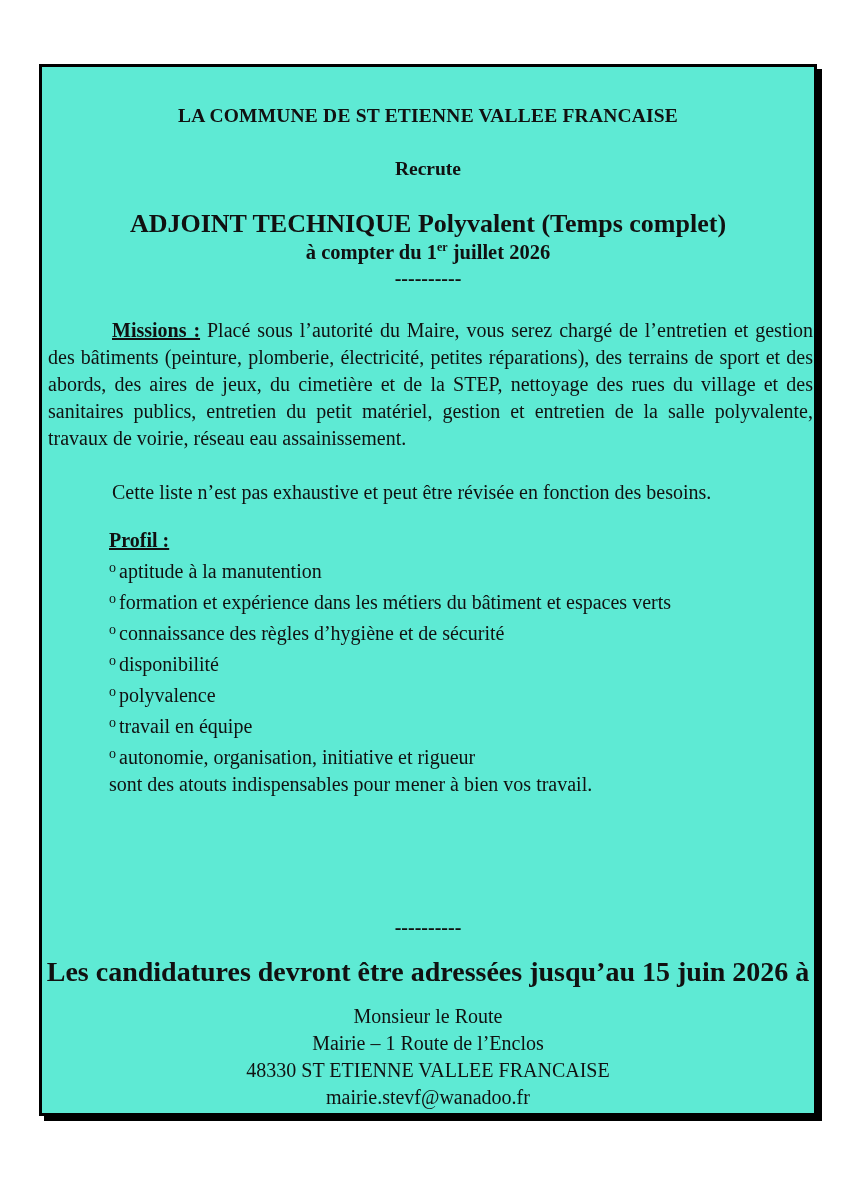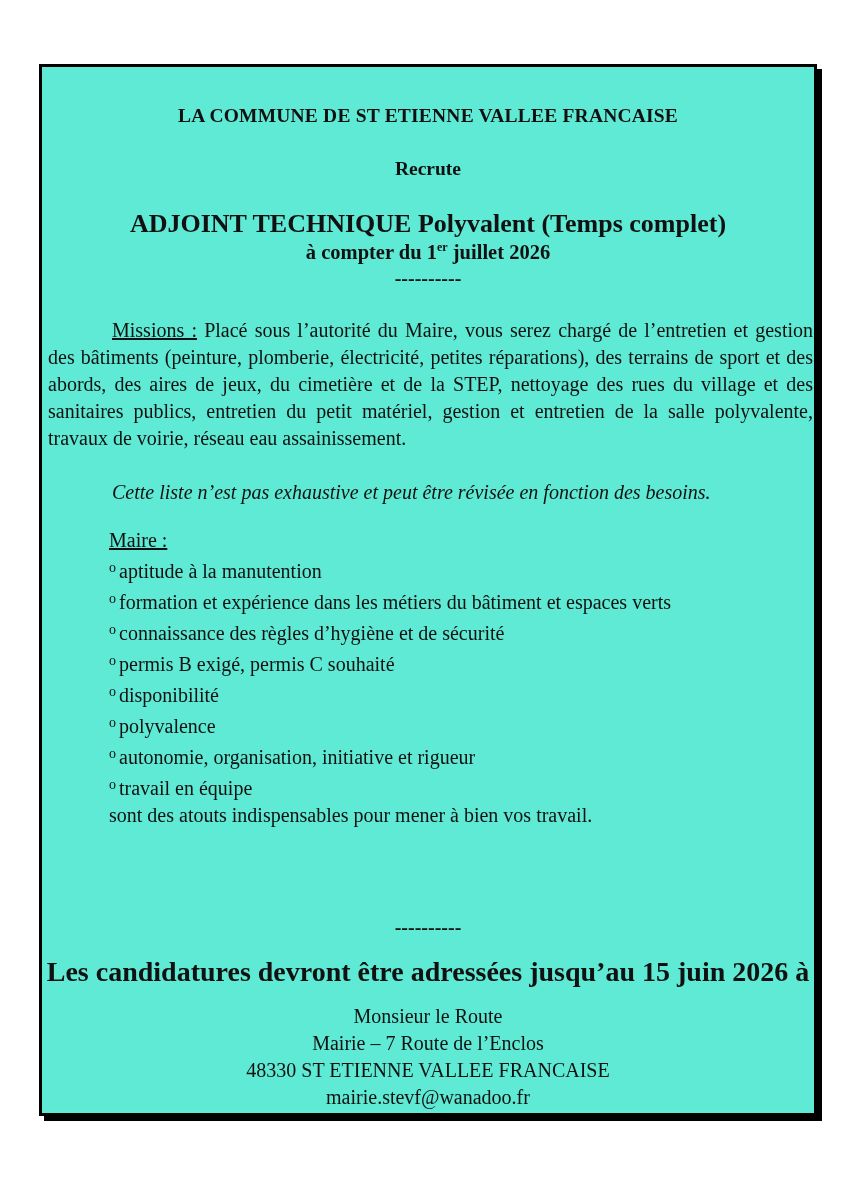--- a/index.html
+++ b/index.html
@@ -51,21 +51,21 @@
     .para {
       position: absolute;
       left: 6px;
       width: 765px;
       font-size: 20px;
       line-height: 27px;
       text-align: justify;
       text-align-last: left;
     }
     .para .indent { display: inline-block; width: 64px; }
-    .u { text-decoration: underline; font-weight: normal; }
+    .u { text-decoration: underline; font-weight: bold; }
 
     .list-block {
       position: absolute;
       left: 67px;
       font-size: 20px;
       line-height: 27px;
     }
     .list-block .item { white-space: nowrap; }
     .list-block .bullet { font-size: 14px; vertical-align: 6px; margin-right: 3px; }
 
@@ -87,41 +87,40 @@
 
   <div class="line center bold t-commune">LA  COMMUNE  DE  ST ETIENNE VALLEE  FRANCAISE</div>
   <div class="line center bold t-recrute">Recrute</div>
   <div class="line center bold t-job">ADJOINT TECHNIQUE Polyvalent (Temps complet)</div>
   <div class="line center bold t-date"><span>à compter du 1</span><sup>er</sup><span> juillet 2026</span></div>
   <div class="line center bold t-dash1">----------</div>
 
   <div class="para" style="top:250px;">
     <span class="indent"></span><span class="u">Missions :</span><span> Placé sous l’autorité du Maire, vous serez chargé de l’entretien et gestion des bâtiments (peinture, plomberie, électricité, petites réparations), des terrains de sport et des abords, des aires de jeux, du cimetière et de la STEP, nettoyage des rues du village et des sanitaires publics, entretien du petit matériel, gestion et entretien de la salle polyvalente, travaux de voirie, réseau eau assainissement.</span>
   </div>
-  <div class="para" style="top:412px;font-style:italic;">
+  <div class="para" style="top:412px;">
     <span class="indent"></span><span>Cette liste n’est pas exhaustive et peut être révisée en fonction des besoins.</span>
   </div>
 
   <div class="list-block" style="top:460px;">
-    <div class="item"><span class="u">Maire :</span></div>
+    <div class="item"><span class="u">Profil :</span></div>
     <div class="item"><span class="bullet">o</span><span>aptitude à la manutention</span></div>
     <div class="item"><span class="bullet">o</span><span>formation et expérience dans les métiers du bâtiment et espaces verts</span></div>
     <div class="item"><span class="bullet">o</span><span>connaissance des règles d’hygiène et de sécurité</span></div>
-    <div class="item"><span class="bullet">o</span><span>permis B exigé, permis C souhaité</span></div>
     <div class="item"><span class="bullet">o</span><span>disponibilité</span></div>
     <div class="item"><span class="bullet">o</span><span>polyvalence</span></div>
+    <div class="item"><span class="bullet">o</span><span>travail en équipe</span></div>
     <div class="item"><span class="bullet">o</span><span>autonomie, organisation, initiative et rigueur</span></div>
-    <div class="item"><span class="bullet">o</span><span>travail en équipe</span></div>
     <div class="item">sont des atouts indispensables pour mener à bien vos travail.</div>
   </div>
 
 
   <div class="line center bold t-dash2">----------</div>
   <div class="line center bold t-deadline">Les candidatures devront être adressées jusqu’au 15 juin 2026 à</div>
 
   <div class="addr">
     <div>Monsieur le Route</div>
-    <div>Mairie – 7 Route de l’Enclos</div>
+    <div>Mairie – 1 Route de l’Enclos</div>
     <div>48330 ST ETIENNE VALLEE FRANCAISE</div>
     <div>mairie.stevf@wanadoo.fr</div>
   </div>
 
 </div>
 
 </body></html>

